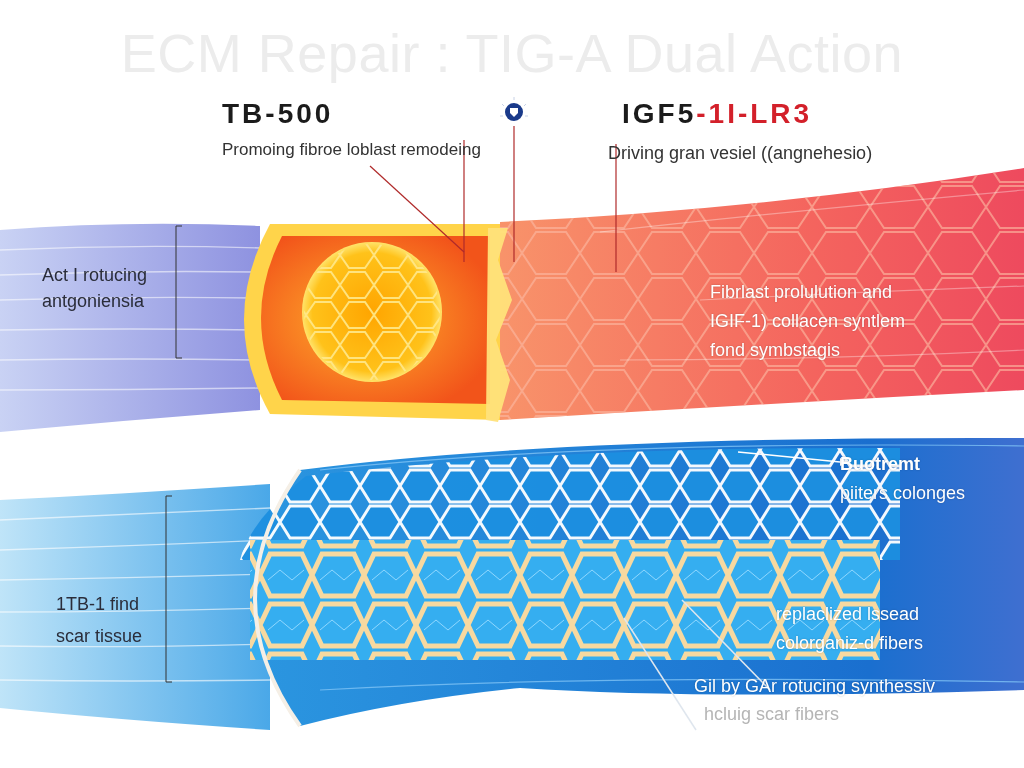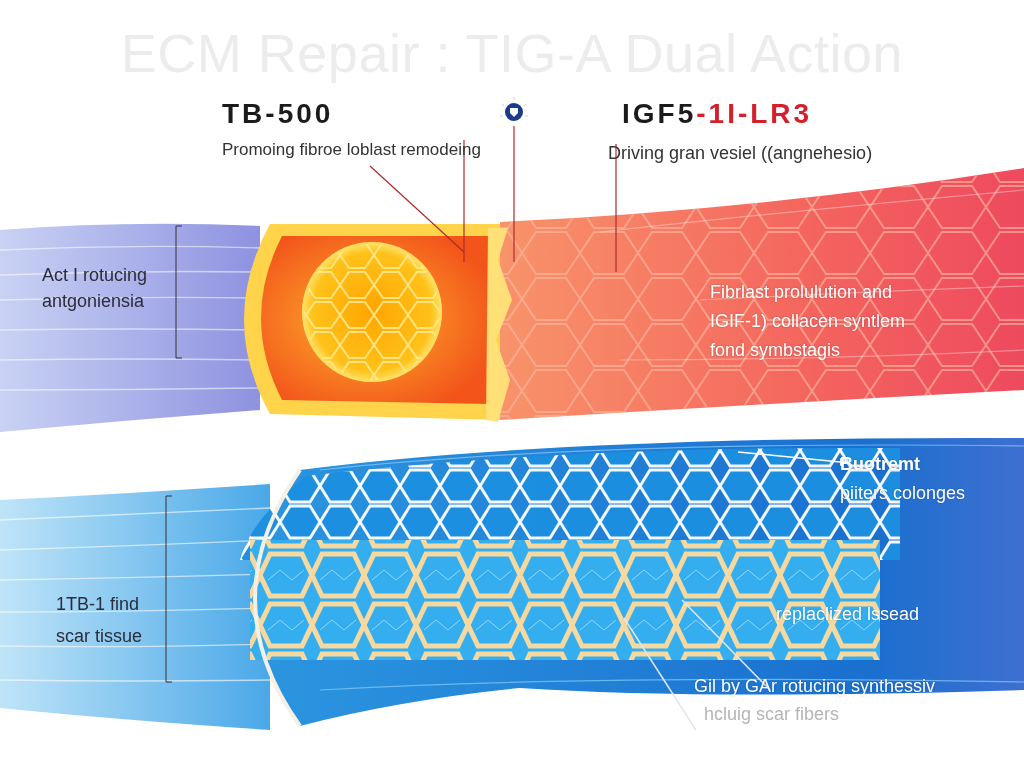--- a/index.html
+++ b/index.html
@@ -163,17 +163,18 @@
   <div>scar tissue</div>
 </div>
 
 <div class="abs lbl-white" style="left:840px;top:450px;">
   <div style="font-weight:bold;">Buotremt</div>
   <div>piiters colonges</div>
 </div>
 
 <div class="abs lbl-white" style="left:776px;top:600px;">
   <div>replaclized lssead</div>
+  <div>colorganiz-d fibers</div>
 </div>
 
 <div class="abs lbl-white" style="left:694px;top:672px;">Gil by GAr rotucing synthessiv</div>
 
 <div class="abs lbl-gray" style="left:704px;top:704px;">hcluig scar fibers</div>
 
 </body></html>

